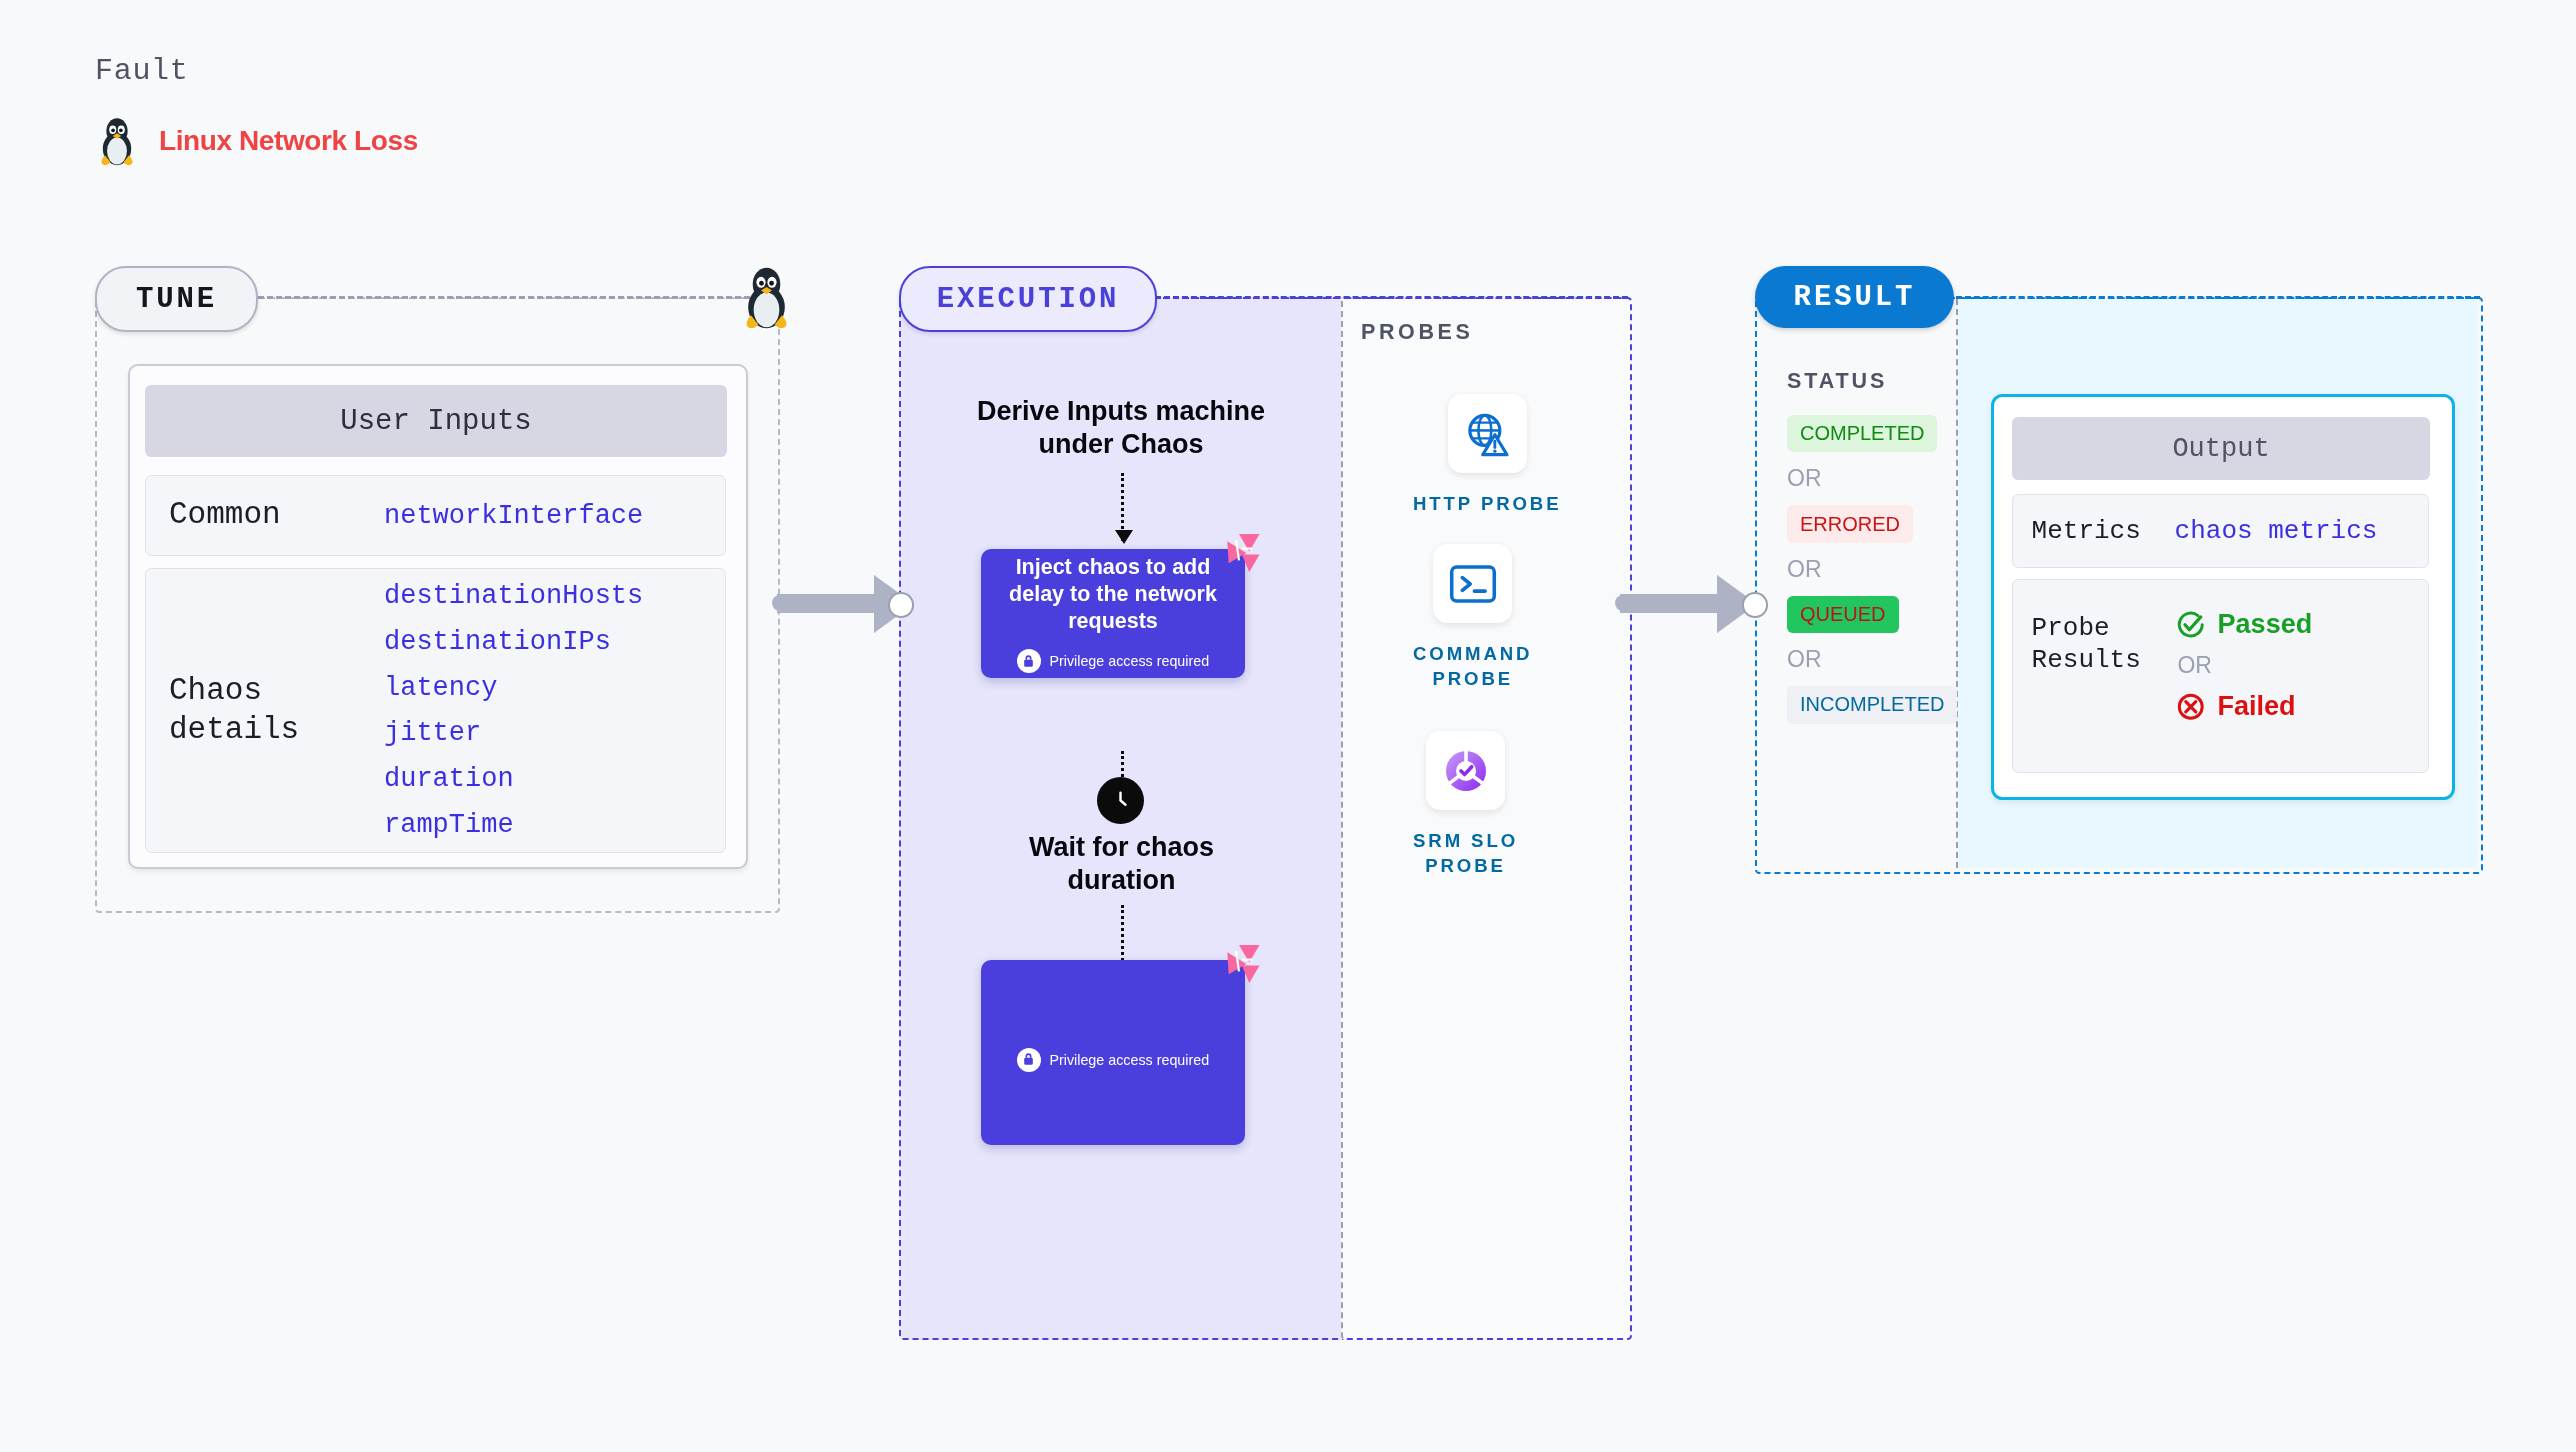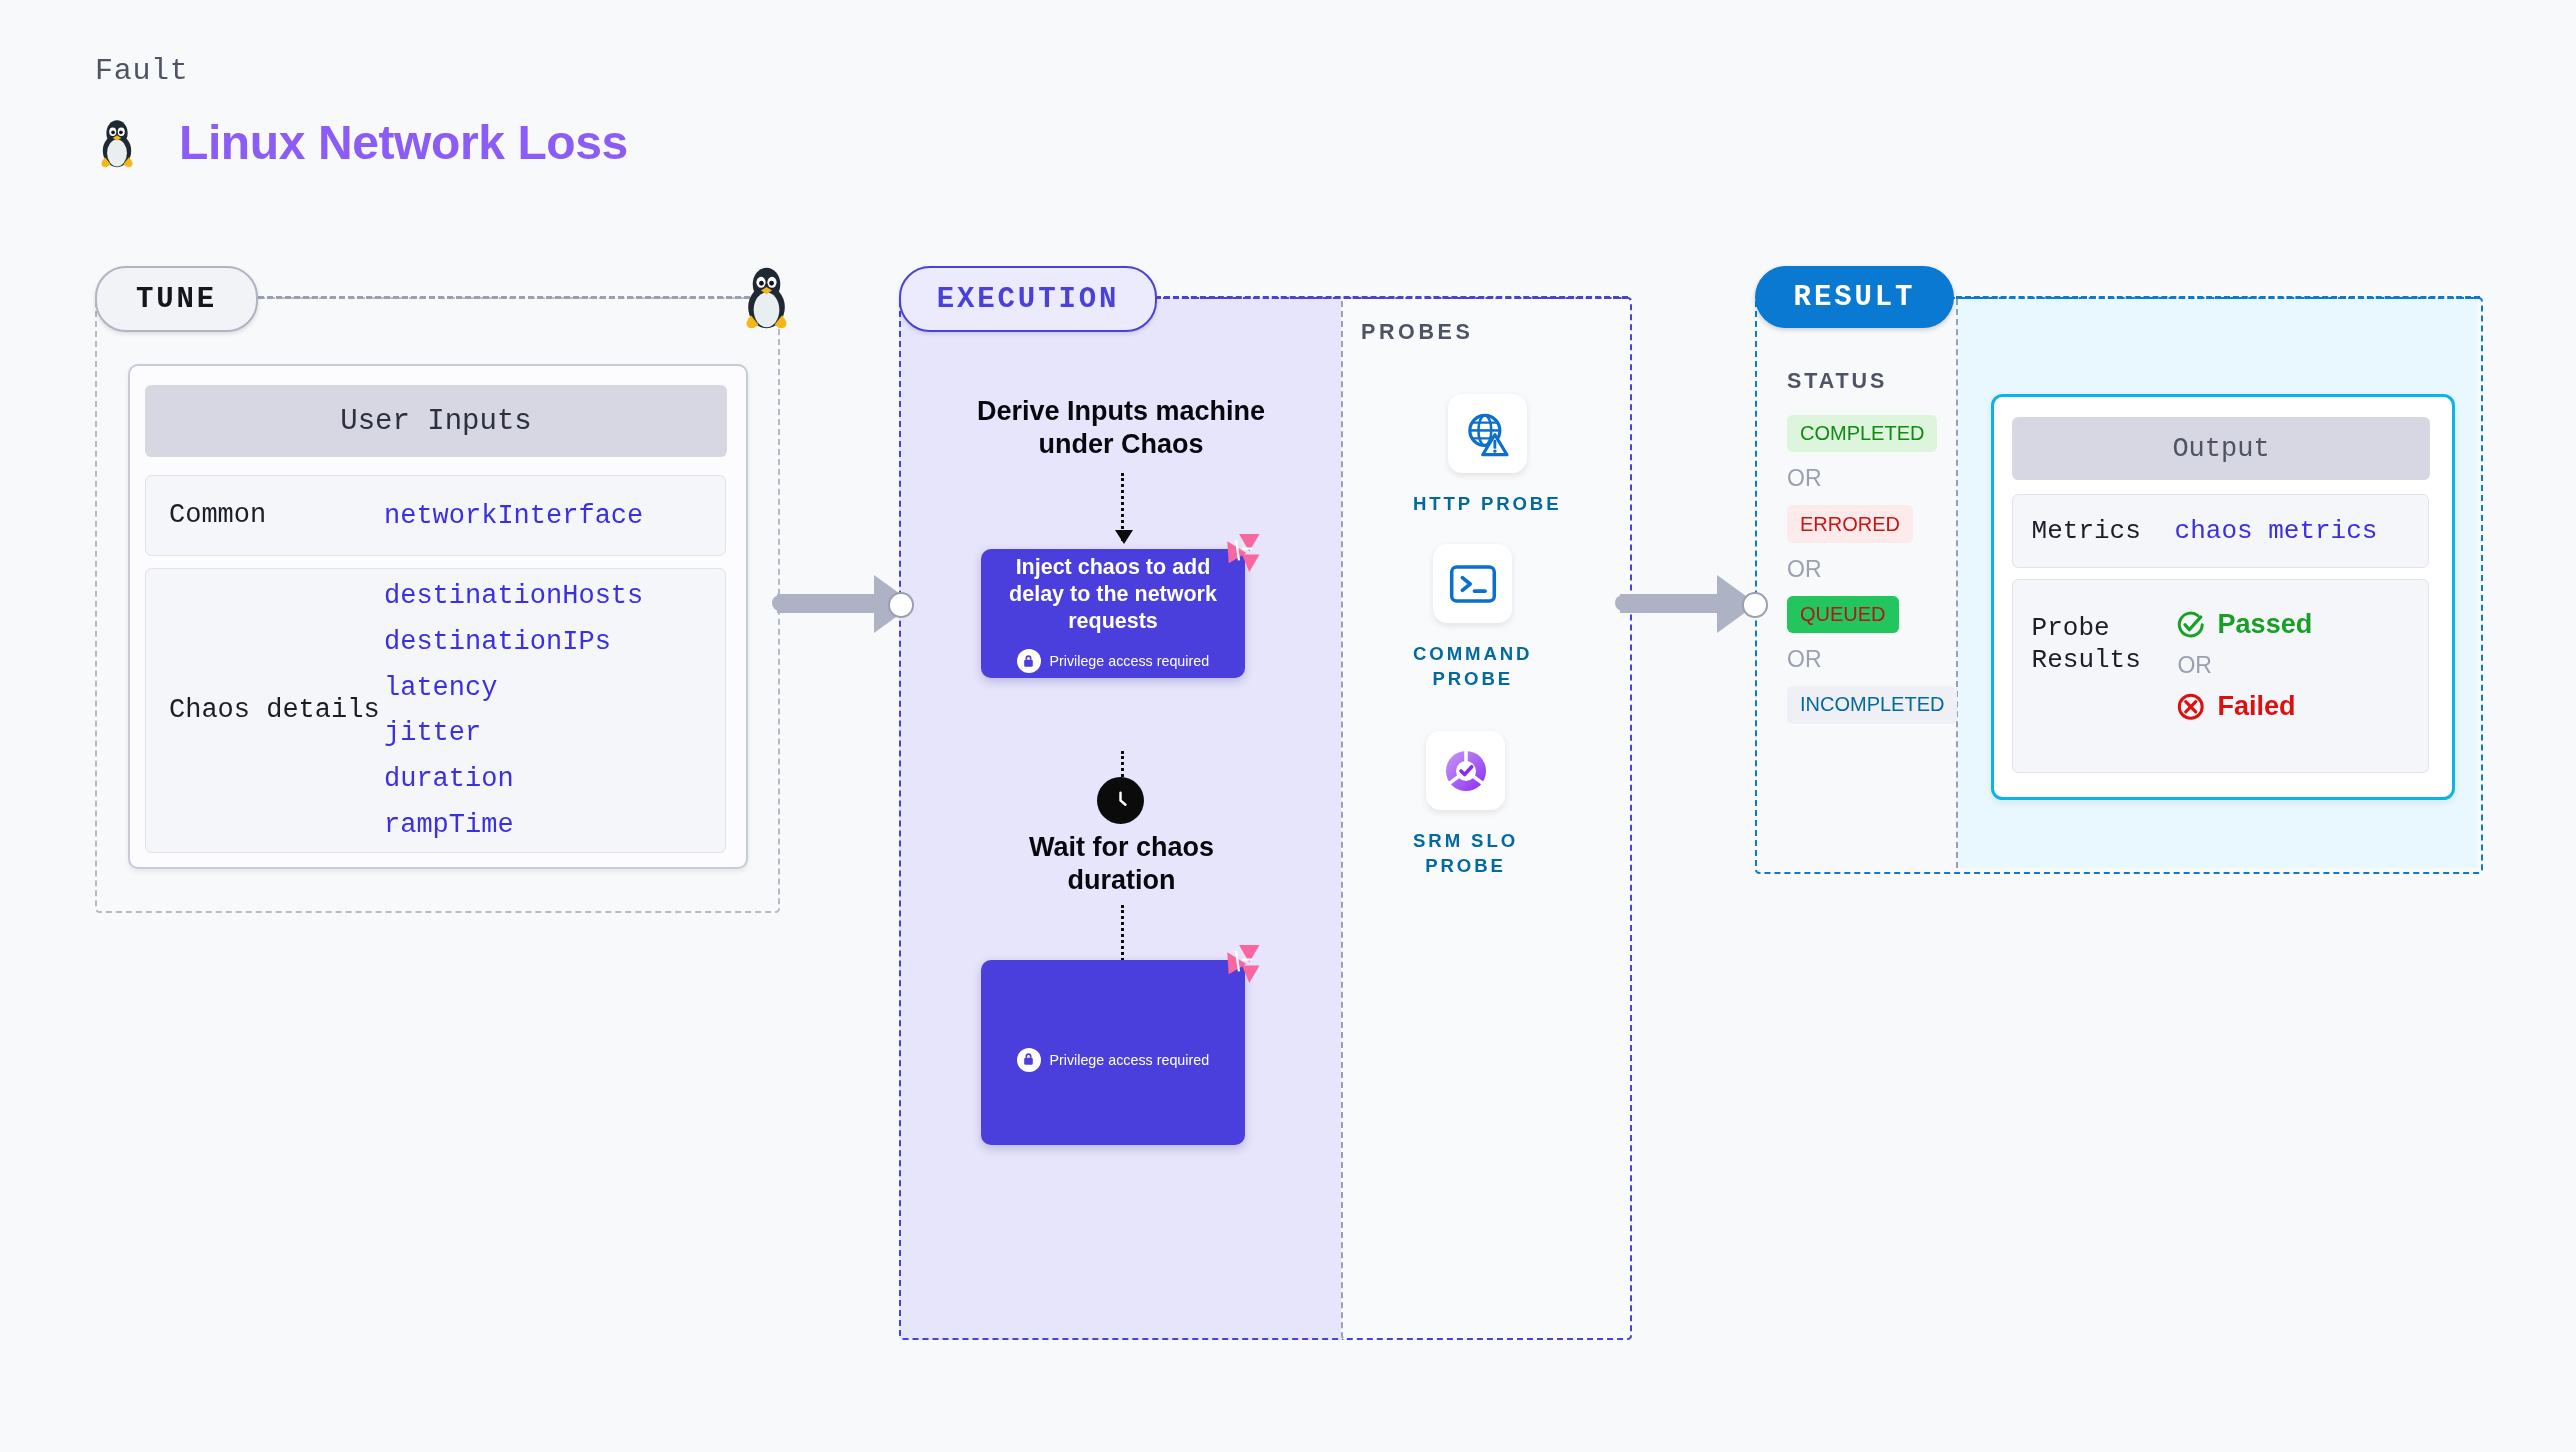--- a/index.html
+++ b/index.html
@@ -8,21 +8,21 @@
     background:#f8f9fb;
     font-family:"Liberation Sans", sans-serif;
     overflow:hidden;position:relative;
   }
   .abs{position:absolute;}
 
   
   #hdr-kicker{left:95px;top:54px;font-family:"Liberation Mono",monospace;
     font-size:30px;color:#4f5464;letter-spacing:0.7px;}
   #hdr-row{left:95px;top:115px;display:flex;align-items:center;gap:20px;}
-  #hdr-title{font-size:48px;font-weight:bold;color:#8b5cf6;letter-spacing:-0.4px;margin-left:20px;}
+  #hdr-title{font-size:28px;font-weight:bold;color:#ef4444;letter-spacing:-0.4px;}
 
   
   .panel{border-radius:4.3px;}
   #tune-panel{left:95px;top:297px;width:681px;height:612px;
     border:2.1px dashed #b6bac6;background:transparent;}
   #exec-panel{left:899px;top:297px;width:444px;height:1039px;
     border:2.1px dashed #4a41d8;background:#e6e5fb;}
   #probes-panel{left:1341px;top:297px;width:287px;height:1039px;
     border:2.1px dashed #4a41d8;border-left:2.1px dashed #9aa0b0;background:#f9fafc;}
   #result-panel{left:1755px;top:297px;width:724px;height:573px;
@@ -55,21 +55,21 @@
   #ui-card{left:128px;top:364px;width:616px;height:501px;
     background:#fcfcfe;border:2.9px solid #c7cbd6;border-radius:10px;
     box-shadow:0 2.1px 5px rgba(0,0,0,.07);}
   #ui-head{left:145px;top:385px;width:582px;height:72px;background:#d6d7e3;
     border-radius:6.4px;display:flex;align-items:center;justify-content:center;
     font-family:"Liberation Mono",monospace;font-size:29px;color:#2c3040;}
   .kv{background:#f5f6fa;border:1.4px solid #dfe2ea;border-radius:6.4px;display:flex;}
   #kv-common{left:145px;top:475px;width:579px;height:79px;align-items:center;}
   #kv-chaos{left:145px;top:568px;width:579px;height:283px;align-items:center;}
   .kv-label{width:215px;padding-left:23px;font-family:"Liberation Mono",monospace;
-    font-size:27px;color:#1b1e26;white-space:pre-line;line-height:1.25;}
+    font-size:31px;color:#1b1e26;white-space:pre-line;line-height:1.25;}
   .kv-vals{font-family:"Liberation Mono",monospace;font-size:27px;color:#3b2fe0;}
   .kv-vals div{margin-bottom:15.8px;}
   .kv-vals div:last-child{margin-bottom:0;}
 
   
   .exec-text{font-size:27px;font-weight:bold;color:#06080d;text-align:center;
     line-height:1.22;}
   #exec-step1{left:960px;top:395px;width:322px;}
   #exec-step2{left:996px;top:831px;width:251px;}
 

